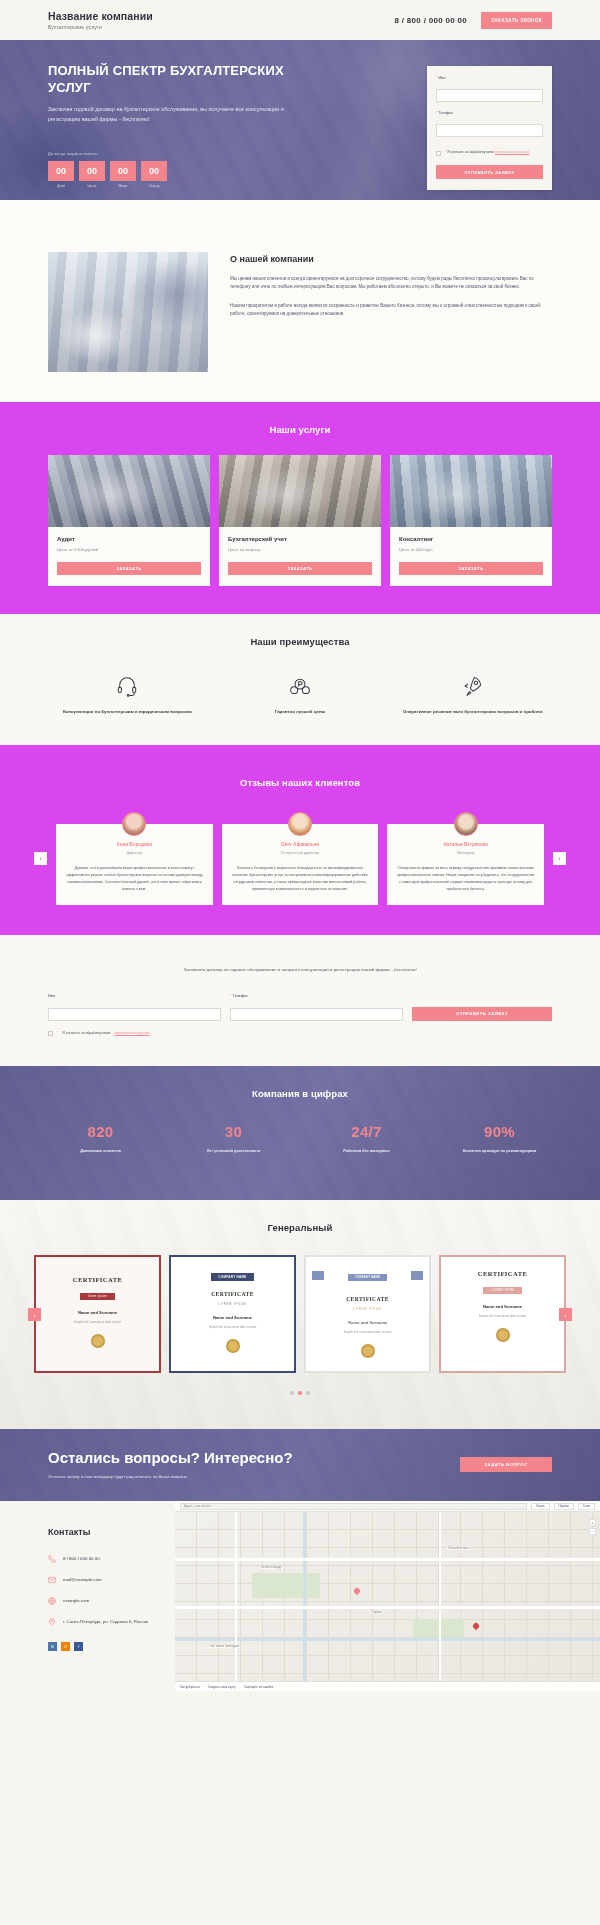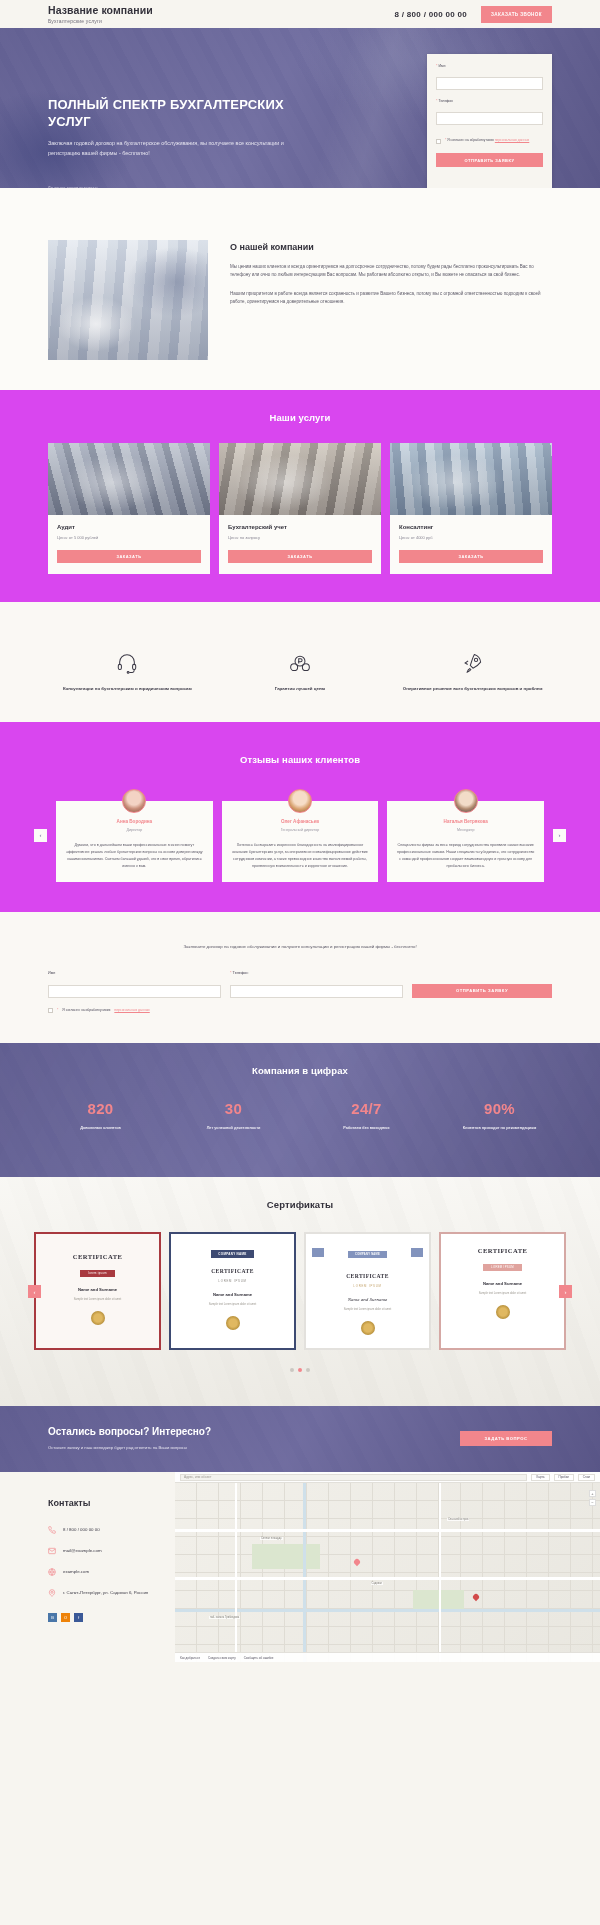--- a/index.html
+++ b/index.html
@@ -8,21 +8,21 @@
     font-family: "Liberation Sans", "DejaVu Sans", sans-serif;
     background: #f7f5f0;
     color: #33313b;
     width: 600px;
     overflow-x: hidden;
   }
   .page { width: 600px; position: relative; }
 
   
   .header {
-    height: 28px;
+    height: 40px;
     background: #f7f5f0;
     display: flex;
     align-items: center;
     padding: 0 48px;
   }
   .brand { flex: 0 0 auto; }
   .brand-title { font-size: 10.5px; font-weight: bold; color: #33313b; letter-spacing: .1px; }
   .brand-sub { font-size: 5px; color: #6d6a78; margin-top: 2px; letter-spacing: .2px; }
   .header-right { margin-left: auto; display: flex; align-items: center; gap: 14px; }
   .header-phone { font-size: 8px; font-weight: bold; color: #33313b; letter-spacing: .3px; }
@@ -48,30 +48,30 @@
       #6e6a9c;
   }
   .hero-bg:after {
     content: ""; position: absolute; inset: 0;
     background:
       radial-gradient(ellipse 120px 90px at 8% 78%, rgba(58,64,120,.55), transparent 70%),
       radial-gradient(ellipse 180px 80px at 70% 20%, rgba(160,165,195,.22), transparent 70%),
       linear-gradient(105deg, transparent 55%, rgba(255,255,255,.08) 62%, transparent 70%);
   }
   .hero-inner { position: relative; padding: 22px 48px 0; display: flex; }
-  .hero-left { width: 270px; margin-top: 46px; }
+  .hero-left { width: 270px; }
   .hero-title {
     color: #fff; font-size: 13px; font-weight: bold; line-height: 1.32;
     text-transform: uppercase; letter-spacing: .2px;
   }
   .hero-sub {
     color: #e6e4ef; font-size: 5.4px; line-height: 1.7; margin-top: 9px; max-width: 238px;
   }
   .timer-label { color: #d9d7e6; font-size: 3.8px; margin-top: 28px; letter-spacing: .2px; }
-  .timer { display: flex; gap: 20px; margin-top: 5px; }
+  .timer { display: flex; gap: 5px; margin-top: 5px; }
   .timer-cell { width: 26px; text-align: center; }
   .timer-box {
     background: #f2868c; color: #fff; font-size: 9px; font-weight: bold;
     height: 20px; display: flex; align-items: center; justify-content: center;
   }
   .timer-unit { color: #ddd9ea; font-size: 3.2px; margin-top: 3px; }
 
   .hero-form {
     position: relative;
     margin-left: auto;
@@ -241,21 +241,21 @@
   
   .cta { position: relative; padding: 20px 48px 22px; overflow: hidden; display: flex; align-items: center; }
   .cta-bg {
     position: absolute; inset: 0;
     background:
       linear-gradient(120deg, rgba(94,90,142,.92) 0%, rgba(108,103,156,.88) 50%, rgba(86,82,132,.94) 100%),
       repeating-linear-gradient(62deg,#8d95b8 0 9px,#7d86ad 9px 17px,#949bbd 17px 26px),
       #6e6a9c;
   }
   .cta > *:not(.cta-bg) { position: relative; }
-  .cta-h { font-size: 10px; font-weight: bold; color: #fff; }
+  .cta-h { font-size: 15px; font-weight: bold; color: #fff; }
   .cta-p { font-size: 4.2px; color: #e4e2ee; margin-top: 8px; }
   .cta-btn {
     margin-left: auto; background: #f2868c; color: #fff; border: none; height: 15px; width: 92px;
     font-size: 4.2px; font-weight: bold; letter-spacing: .5px; text-transform: uppercase; cursor: pointer;
     font-family: "Liberation Sans", sans-serif;
   }
 
   
   .contacts { display: flex; background: #f7f5f0; min-height: 190px; }
   .contacts-left { width: 175px; padding: 26px 0 20px 48px; }
@@ -389,20 +389,21 @@
         <div class="card-body">
           <div class="card-title">Консалтинг</div>
           <div class="card-price">Цена: от 4000 руб</div>
           <button class="card-btn">Заказать</button>
         </div>
       </div>
     </div>
   </div>
 
   <div class="advantages">
+    <div class="sec-title">Наши преимущества</div>
     <div class="adv-row">
       <div class="adv">
         <div class="adv-icon">
           <svg width="22" height="22" viewBox="0 0 24 24" fill="none" stroke="#3a3845" stroke-width="1.1">
             <path d="M4 14v-3a8 8 0 0 1 16 0v3"></path>
             <rect x="2.5" y="13.5" width="3.4" height="5.5" rx="1.5"></rect>
             <rect x="18.1" y="13.5" width="3.4" height="5.5" rx="1.5"></rect>
             <path d="M19.8 19v1.3a2 2 0 0 1-2 2h-3.3"></path>
             <circle cx="13.2" cy="22.3" r="1"></circle>
           </svg>
@@ -499,21 +500,21 @@
       </div>
       <div class="num">
         <div class="num-v">90%</div>
         <div class="num-t">Клиентов приходят по рекомендациям</div>
       </div>
     </div>
   </div>
 
   <div class="certs">
     <div class="certs-bg"></div>
-    <div class="sec-title">Сертификаты</div>
+    <div class="sec-title">Генеральный</div>
     <div class="cert-row" style="position:relative;">
       <div class="cert-arrow" style="left:-6px">‹</div>
 
       <div class="cert c1">
         <div class="cert-h">CERTIFICATE</div>
         <div class="cert-tag">lorem ipsum</div>
         <div class="cert-name">Name and Surname</div>
         <div class="cert-body">Sample text
 Lorem ipsum dolor sit amet</div>
         <div class="cert-seal"></div>

